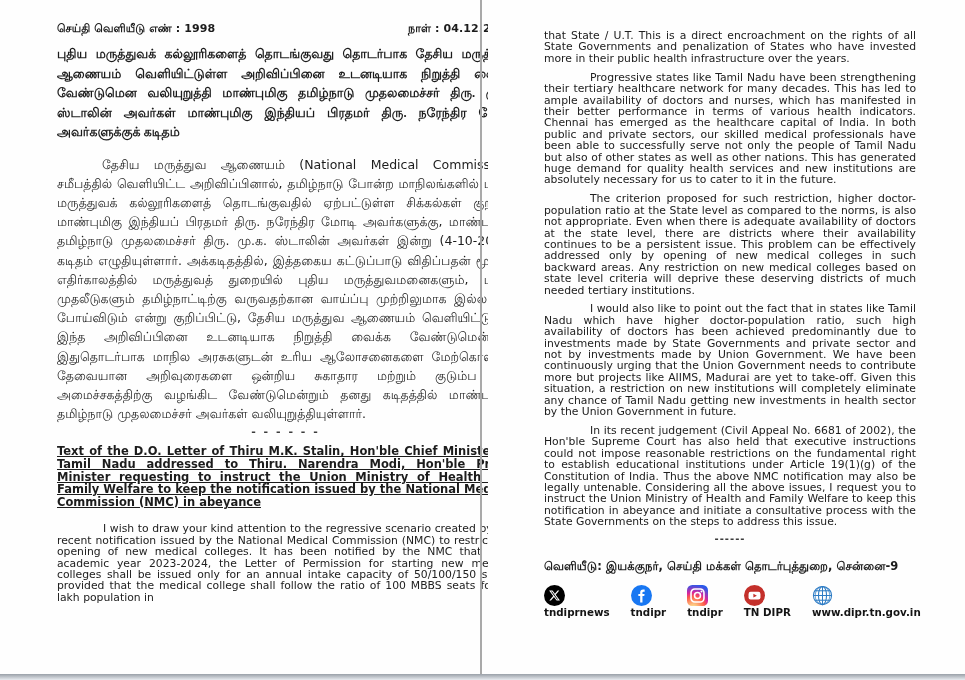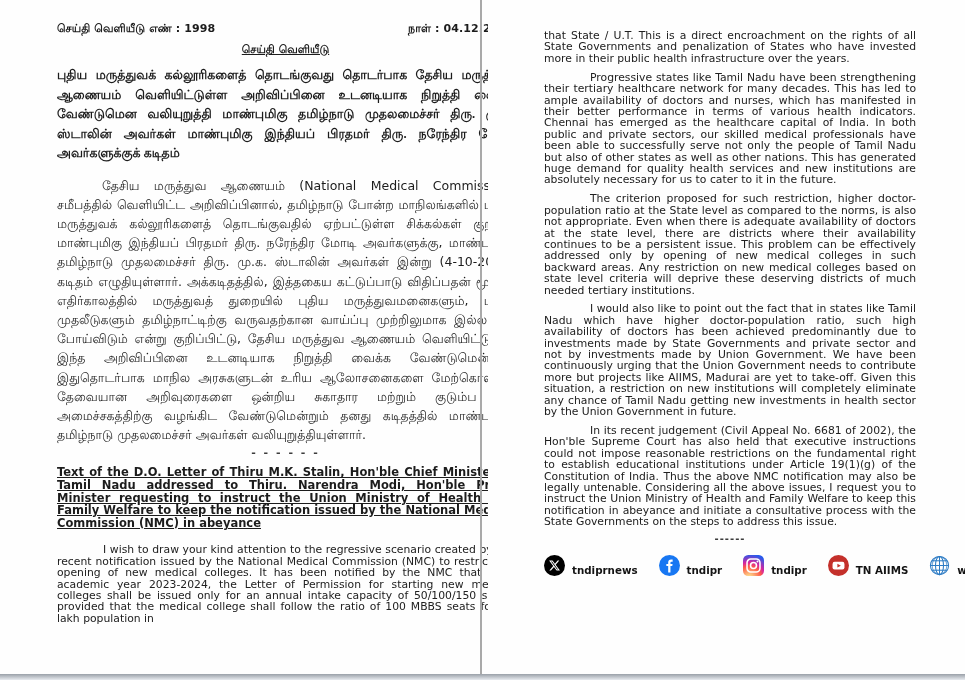--- a/index.html
+++ b/index.html
@@ -65,38 +65,37 @@
   }
   .pub {
     margin-top: 15px; font-size: 11.5px; font-weight: bold; letter-spacing: .1px;
   }
   .social-caption {
     margin-top: 23px; font-size: 10.5px; font-weight: bold;
   }
   .social-row {
     margin-top: 11px; display: flex; align-items: center;
   }
-  .s-item { display: flex; align-items: flex-end; margin-right: 21px; }
+  .s-item { display: flex; align-items: flex-start; margin-right: 21px; flex-direction: column; }
   .s-item:last-child { margin-right: 0; }
   .s-icon { display: inline-flex; width: 21px; height: 21px; margin-right: 7px; }
   .s-icon svg { width: 21px; height: 21px; display: block; }
   .s-label { font-size: 10.3px; font-weight: bold; color: #141414; white-space: nowrap; }
 </style>
 </head>
 <body>
 
 <div class="canvas">
 
   <div class="page page-left">
     <div class="hdr-row">
       <span>செய்தி வெளியீடு எண் : 1998</span>
       <span>நாள் : 04.12.2023</span>
     </div>
 
-    <div class="doc-title">செய்தி வெளியீடு</div>
 
     <div class="ta-heading">புதிய மருத்துவக் கல்லூரிகளைத் தொடங்குவது தொடர்பாக தேசிய மருத்துவ ஆணையம் வெளியிட்டுள்ள அறிவிப்பினை உடனடியாக நிறுத்தி வைக்க வேண்டுமென வலியுறுத்தி மாண்புமிகு தமிழ்நாடு முதலமைச்சர் திரு. மு.க. ஸ்டாலின் அவர்கள் மாண்புமிகு இந்தியப் பிரதமர் திரு. நரேந்திர மோடி அவர்களுக்குக் கடிதம்</div>
 
     <div class="ta-body">தேசிய மருத்துவ ஆணையம் (National Medical Commission) சமீபத்தில் வெளியிட்ட அறிவிப்பினால், தமிழ்நாடு போன்ற மாநிலங்களில் புதிய மருத்துவக் கல்லூரிகளைத் தொடங்குவதில் ஏற்பட்டுள்ள சிக்கல்கள் குறித்து மாண்புமிகு இந்தியப் பிரதமர் திரு. நரேந்திர மோடி அவர்களுக்கு, மாண்புமிகு தமிழ்நாடு முதலமைச்சர் திரு. மு.க. ஸ்டாலின் அவர்கள் இன்று (4-10-2023) கடிதம் எழுதியுள்ளார். அக்கடிதத்தில், இத்தகைய கட்டுப்பாடு விதிப்பதன் மூலம், எதிர்காலத்தில் மருத்துவத் துறையில் புதிய மருத்துவமனைகளும், புதிய முதலீடுகளும் தமிழ்நாட்டிற்கு வருவதற்கான வாய்ப்பு முற்றிலுமாக இல்லாமல் போய்விடும் என்று குறிப்பிட்டு, தேசிய மருத்துவ ஆணையம் வெளியிட்டுள்ள இந்த அறிவிப்பினை உடனடியாக நிறுத்தி வைக்க வேண்டுமென்றும், இதுதொடர்பாக மாநில அரசுகளுடன் உரிய ஆலோசனைகளை மேற்கொள்ளத் தேவையான அறிவுரைகளை ஒன்றிய சுகாதார மற்றும் குடும்ப நல அமைச்சகத்திற்கு வழங்கிட வேண்டுமென்றும் தனது கடிதத்தில் மாண்புமிகு தமிழ்நாடு முதலமைச்சர் அவர்கள் வலியுறுத்தியுள்ளார்.</div>
 
     <div class="sep">- - - - - -</div>
 
     <div class="en-heading">Text of the D.O. Letter of Thiru M.K. Stalin, Hon'ble Chief Minister of Tamil Nadu addressed to Thiru. Narendra Modi, Hon'ble Prime Minister requesting to instruct the Union Ministry of Health and Family Welfare to keep the notification issued by the National Medical Commission (NMC) in abeyance</div>
 
     <div class="en-body indent">I wish to draw your kind attention to the regressive scenario created by the recent notification issued by the National Medical Commission (NMC) to restrict the opening of new medical colleges. It has been notified by the NMC that after academic year 2023-2024, the Letter of Permission for starting new medical colleges shall be issued only for an annual intake capacity of 50/100/150 seats, provided that the medical college shall follow the ratio of 100 MBBS seats for 10 lakh population in</div>
@@ -106,20 +105,21 @@
 
   <div class="page page-right">
     <div class="en-body">that State / U.T. This is a direct encroachment on the rights of all State Governments and penalization of States who have invested more in their public health infrastructure over the years.</div>
     <div class="en-body indent">Progressive states like Tamil Nadu have been strengthening their tertiary healthcare network for many decades. This has led to ample availability of doctors and nurses, which has manifested in their better performance in terms of various health indicators. Chennai has emerged as the healthcare capital of India. In both public and private sectors, our skilled medical professionals have been able to successfully serve not only the people of Tamil Nadu but also of other states as well as other nations. This has generated huge demand for quality health services and new institutions are absolutely necessary for us to cater to it in the future.</div>
     <div class="en-body indent">The criterion proposed for such restriction, higher doctor-population ratio at the State level as compared to the norms, is also not appropriate. Even when there is adequate availability of doctors at the state level, there are districts where their availability continues to be a persistent issue. This problem can be effectively addressed only by opening of new medical colleges in such backward areas. Any restriction on new medical colleges based on state level criteria will deprive these deserving districts of much needed tertiary institutions.</div>
     <div class="en-body indent">I would also like to point out the fact that in states like Tamil Nadu which have higher doctor-population ratio, such high availability of doctors has been achieved predominantly due to investments made by State Governments and private sector and not by investments made by Union Government. We have been continuously urging that the Union Government needs to contribute more but projects like AIIMS, Madurai are yet to take-off. Given this situation, a restriction on new institutions will completely eliminate any chance of Tamil Nadu getting new investments in health sector by the Union Government in future.</div>
     <div class="en-body indent">In its recent judgement (Civil Appeal No. 6681 of 2002), the Hon'ble Supreme Court has also held that executive instructions could not impose reasonable restrictions on the fundamental right to establish educational institutions under Article 19(1)(g) of the Constitution of India. Thus the above NMC notification may also be legally untenable. Considering all the above issues, I request you to instruct the Union Ministry of Health and Family Welfare to keep this notification in abeyance and initiate a consultative process with the State Governments on the steps to address this issue.</div>
 
     <div class="sep2">------</div>
 
+    <div class="pub">வெளியீடு: இயக்குநர், செய்தி மக்கள் தொடர்புத்துறை, சென்னை-9</div>
 
 
     <div class="social-row">
 
       <span class="s-item">
         <span class="s-icon">
           <svg viewBox="0 0 24 24">
             <circle cx="12" cy="12" r="12" fill="#000000"></circle>
             <path fill="#ffffff" transform="translate(5.1 5.1) scale(0.575)" d="M18.244 2.25h3.308l-7.227 8.26 8.502 11.24H16.17l-5.214-6.817L4.99 21.75H1.68l7.73-8.835L1.254 2.25H8.08l4.713 6.231zm-1.161 17.52h1.833L7.084 4.126H5.117z"></path>
           </svg>
@@ -158,21 +158,21 @@
       </span>
 
       <span class="s-item">
         <span class="s-icon">
           <svg viewBox="0 0 24 24">
             <circle cx="12" cy="12" r="12" fill="#c4302b"></circle>
             <rect x="5.2" y="7.8" width="13.6" height="8.8" rx="2.4" fill="#ffffff"></rect>
             <path d="M10.7 10v4.4l4-2.2z" fill="#c4302b"></path>
           </svg>
         </span>
-        <span class="s-label">TN AIIMS</span>
+        <span class="s-label">TN DIPR</span>
       </span>
 
       <span class="s-item">
         <span class="s-icon">
           <svg viewBox="0 0 24 24" fill="none" stroke="#2e7cc4" stroke-width="1.2">
             <circle cx="12" cy="12" r="10.4"></circle>
             <ellipse cx="12" cy="12" rx="4.6" ry="10.4"></ellipse>
             <ellipse cx="12" cy="12" rx="8.4" ry="10.4" opacity="0.65"></ellipse>
             <line x1="1.6" y1="12" x2="22.4" y2="12"></line>
             <line x1="3" y1="6.6" x2="21" y2="6.6"></line>

